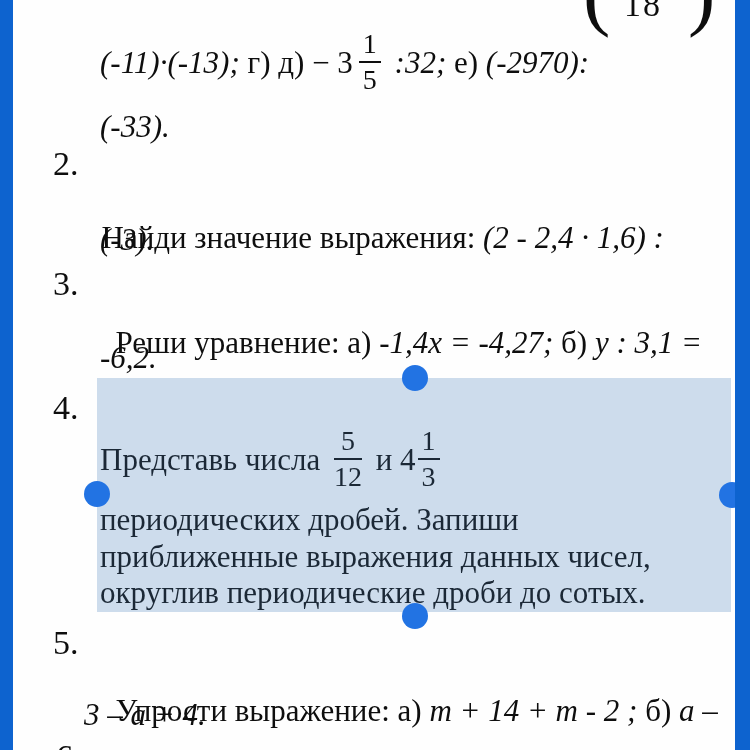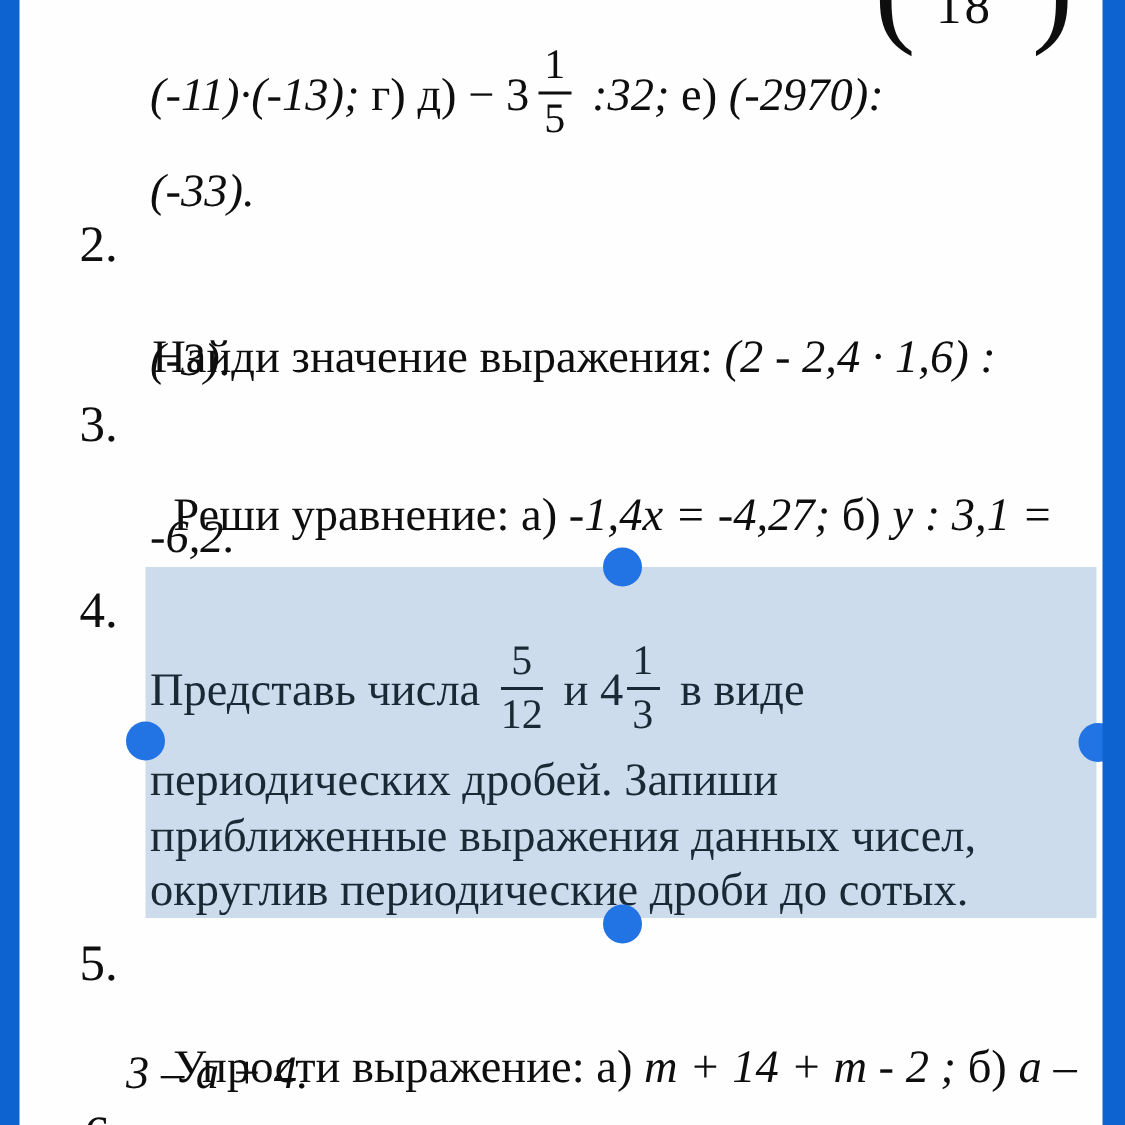--- a/index.html
+++ b/index.html
@@ -80,21 +80,20 @@
 </div>
 <div class="line it" style="left:100px;top:342px;font-style:italic;">-6,2.</div>
 
 <div class="line num" style="left:53px;top:391px;">4.</div>
 <div class="line flexline hl-text" style="left:100px;top:427px;">
   <span class="rm">Представь числа </span>
   <span class="frac"><span class="fn">5</span><span class="fd">12</span></span>
   <span class="rm"> и </span>
   <span class="rm">4</span>
   <span class="frac" style="margin-left:2px;"><span class="fn">1</span><span class="fd">3</span></span>
-  <span class="rm"> в виде</span>
 </div>
 <div class="line hl-text" style="left:100px;top:504px;">периодических дробей. Запиши</div>
 <div class="line hl-text" style="left:100px;top:541px;">приближенные выражения данных чисел,</div>
 <div class="line hl-text" style="left:100px;top:577px;">округлив периодические дроби до сотых.</div>
 
 <div class="line num" style="left:53px;top:626px;">5.</div>
 <div class="line" style="left:100px;top:664px;">
   <span class="rm">Упрости выражение: а) </span><span class="it">m + 14 + m - 2 ; </span><span class="rm">б) </span><span class="it">a –</span>
 </div>
 <div class="line it" style="left:84px;top:699px;">3 – a + 4.</div>

